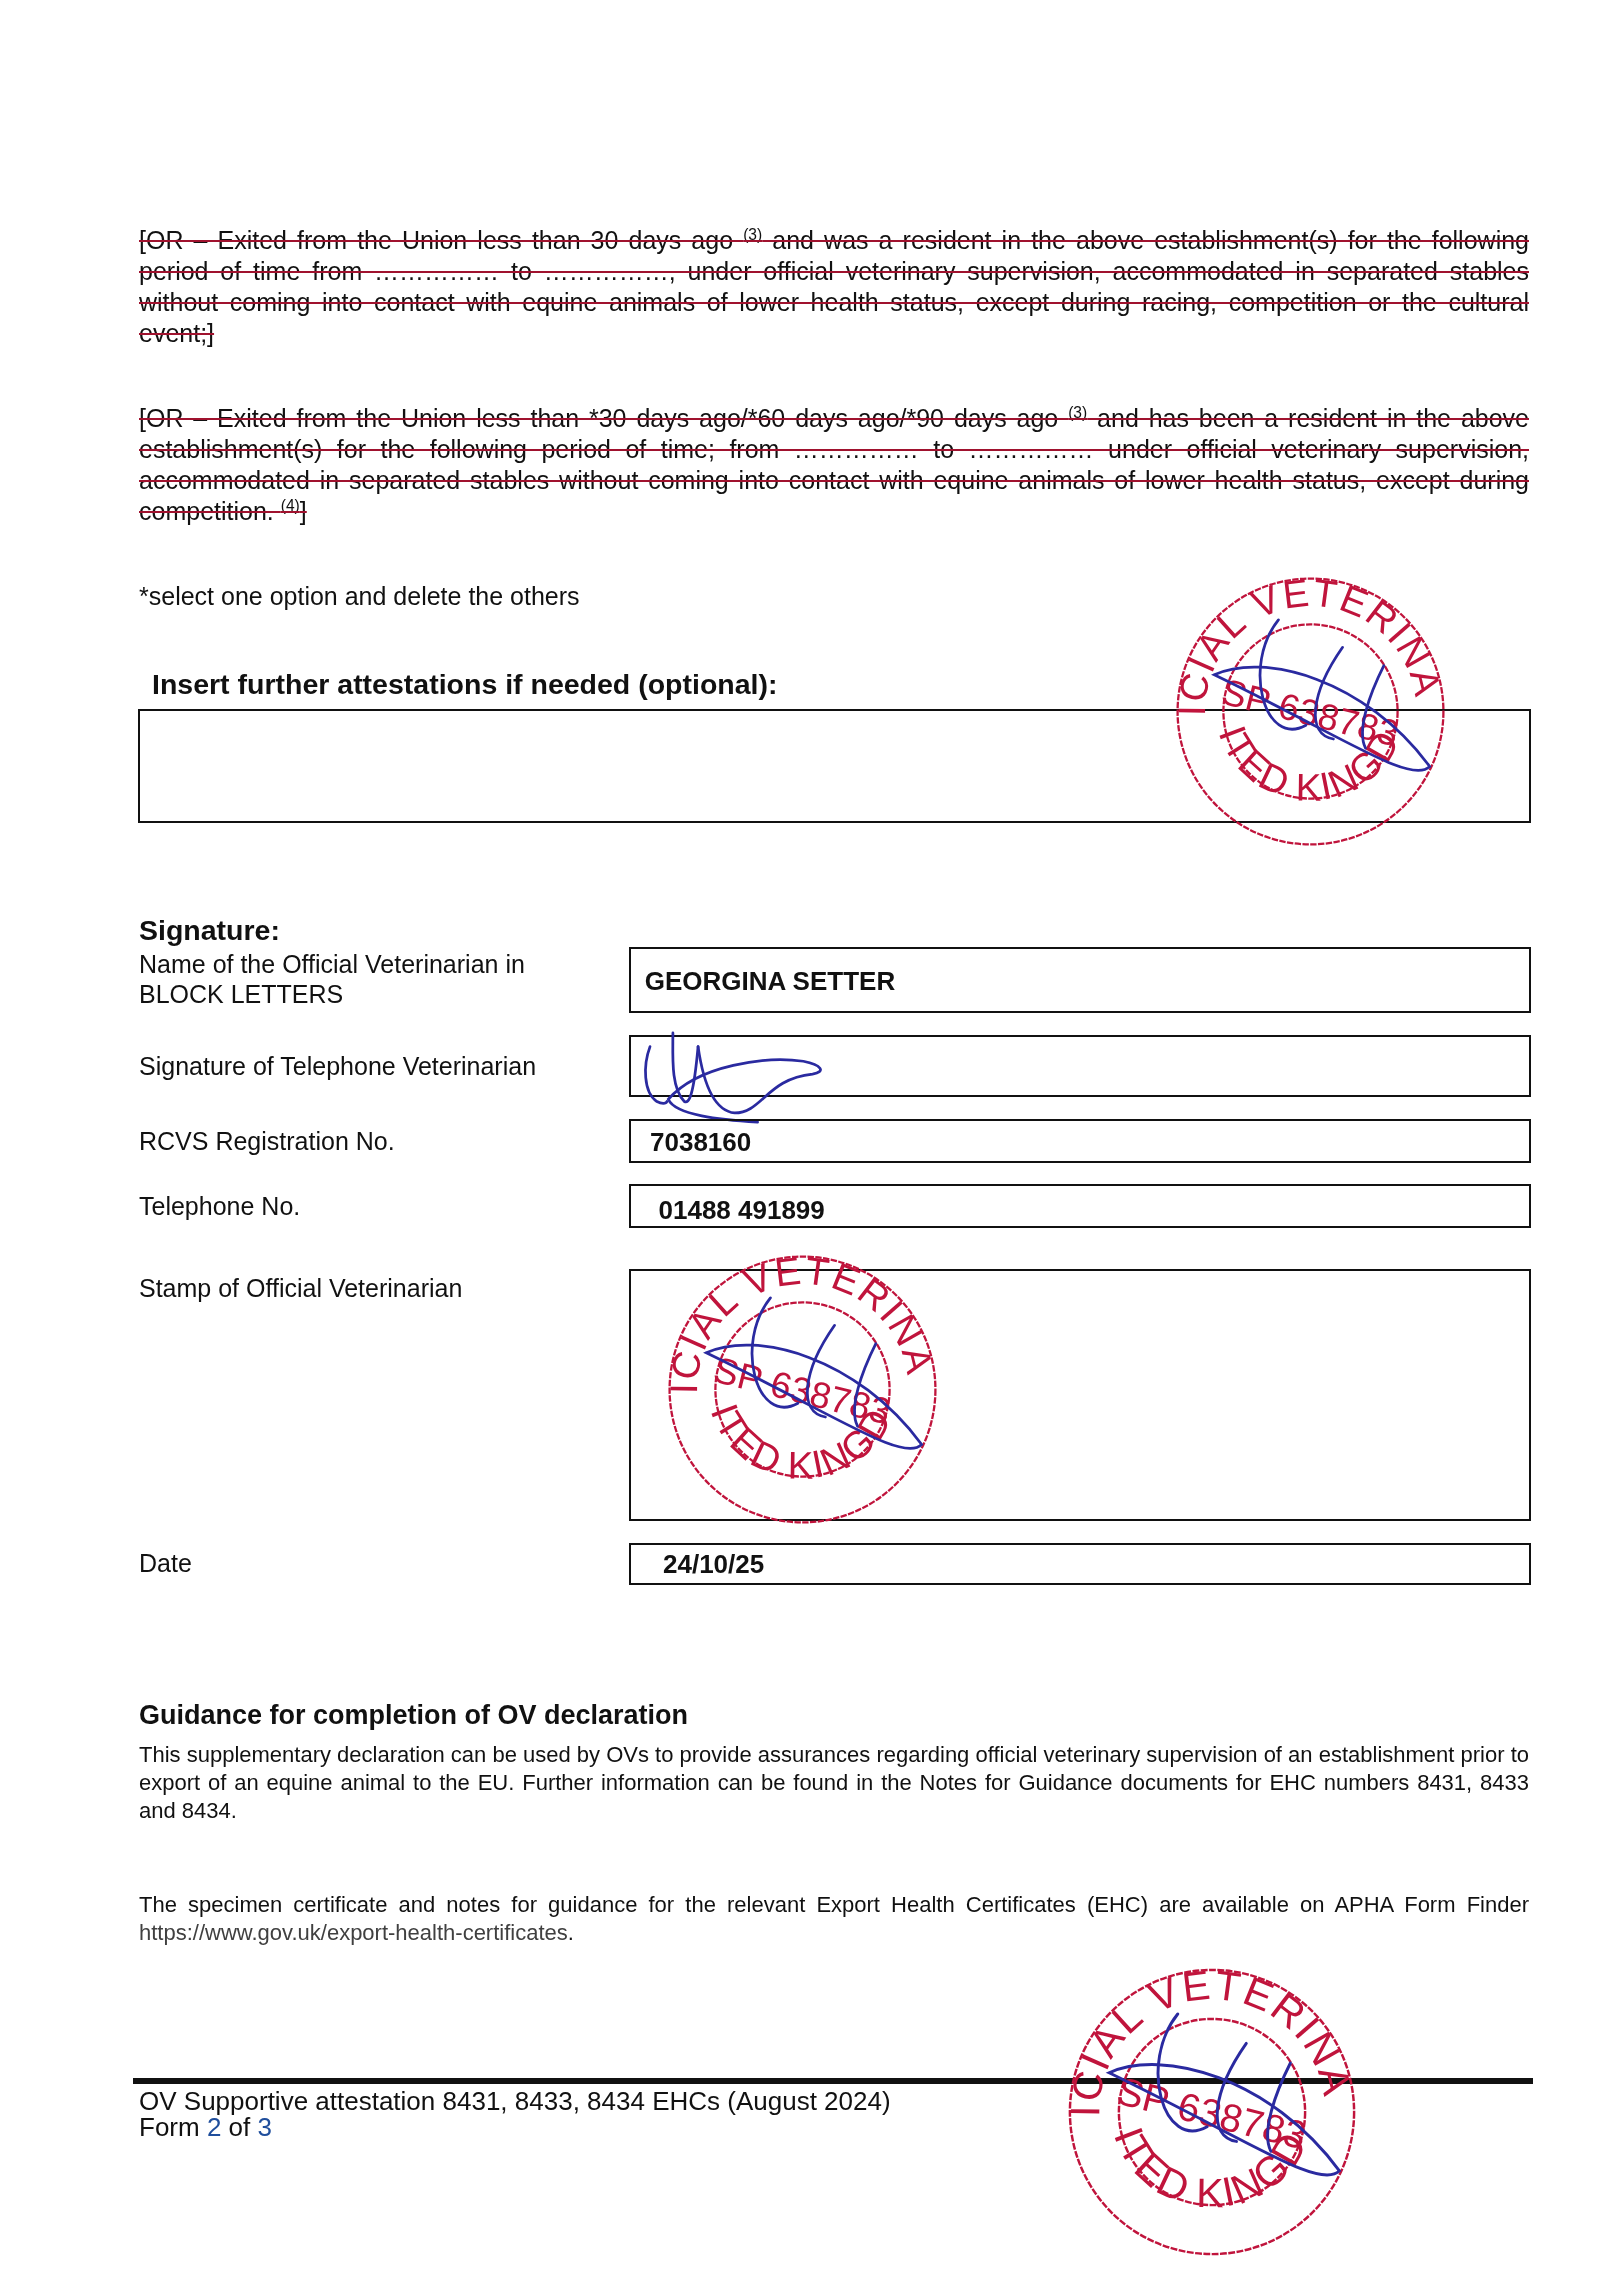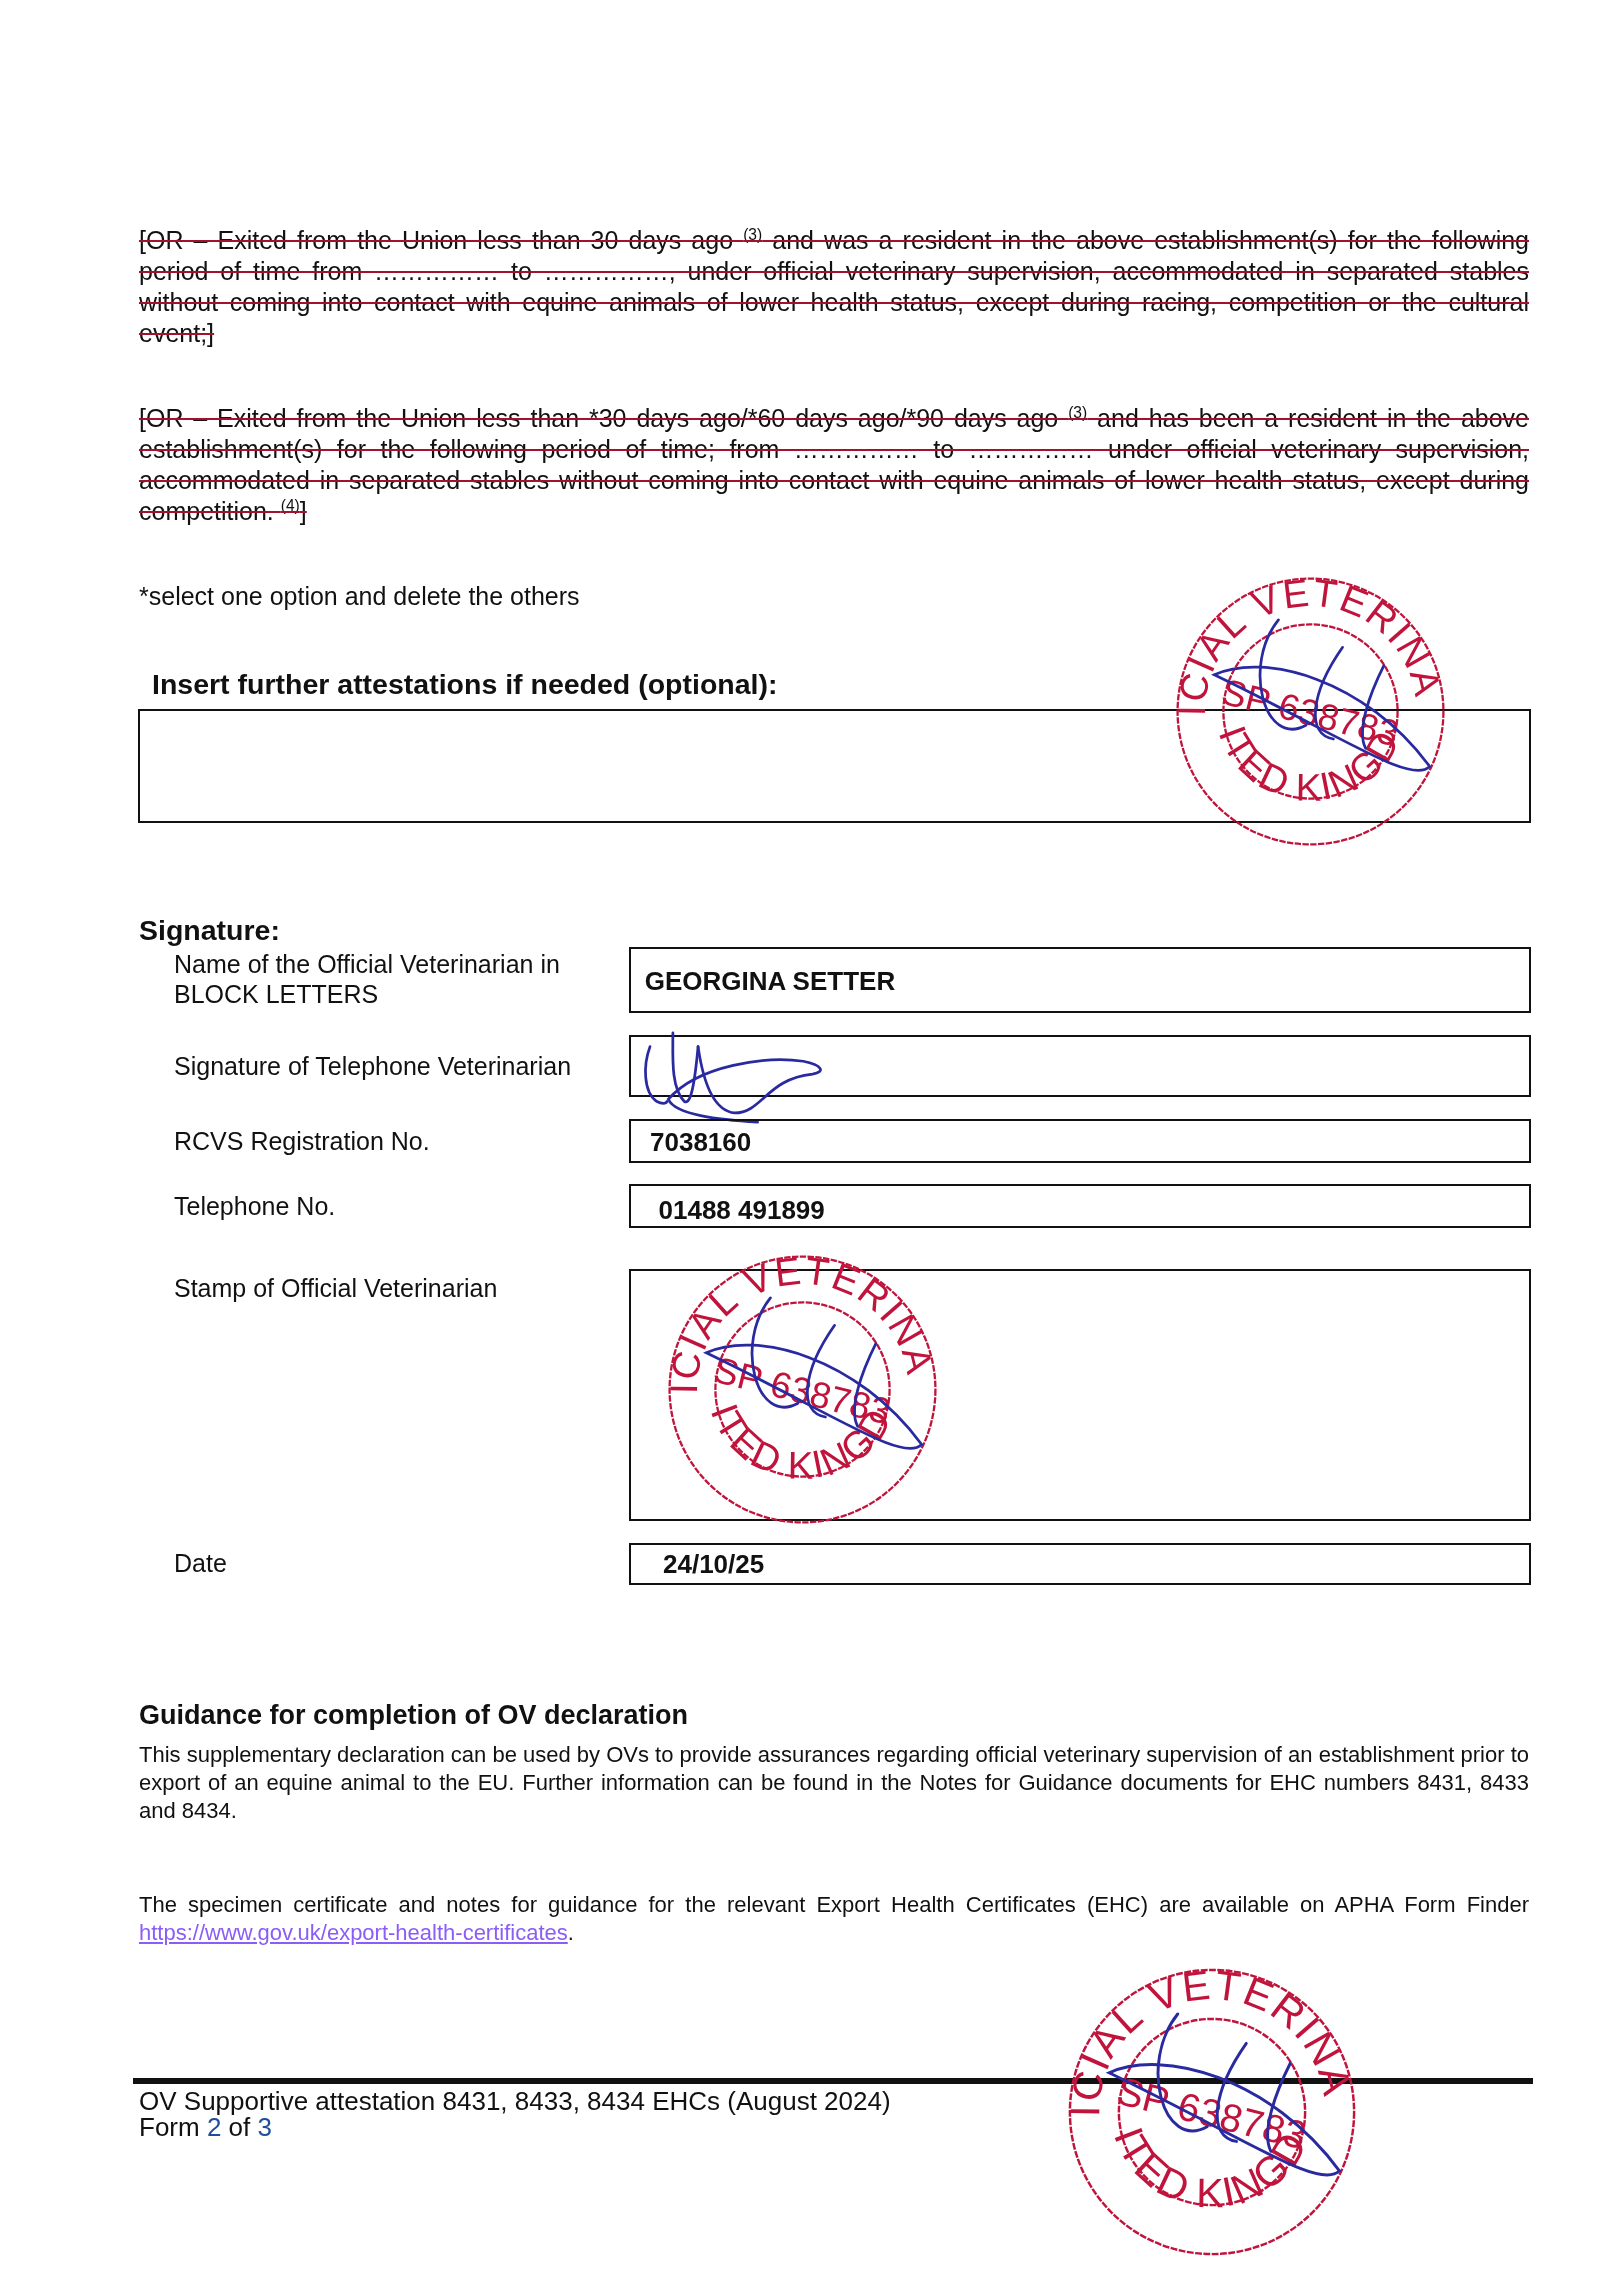--- a/index.html
+++ b/index.html
@@ -7,25 +7,25 @@
          font-family: "Liberation Sans", sans-serif; color: #111; }
   .page { position: absolute; left: 0; top: 0; width: 1622px; height: 2045px; }
   .para { position: absolute; left: 139px; width: 1390px; font-size: 25px; line-height: 31px;
           text-align: justify; }
   .strike { text-decoration: line-through; text-decoration-color: #a0122e;
             text-decoration-thickness: 2.3px; }
   sup { font-size: 15.6px; line-height: 0; }
   .note { position: absolute; left: 139px; top: 582px; font-size: 25px; }
   .h-bold { position: absolute; font-weight: bold; font-size: 28.5px; }
   .box { position: absolute; border: 2.3px solid #111; box-sizing: border-box; }
-  .label { position: absolute; left: 139px; font-size: 25px; line-height: 30px; margin-left: 35px; }
+  .label { position: absolute; left: 139px; font-size: 25px; line-height: 30px; }
   .val { position: absolute; font-weight: bold; font-size: 26px; }
   .guide-h { position: absolute; left: 139px; top: 1700px; font-weight: bold; font-size: 27px; }
   .guide-p { position: absolute; left: 139px; width: 1390px; font-size: 22px; line-height: 28px; text-align: justify; }
-  .link { color: #8b5cf6; text-decoration: underline; }
+  .link { color: #404040; }
   .footer-rule { position: absolute; left: 133px; top: 2078px; width: 1400px; height: 5.5px; background: #111; }
   .footer { position: absolute; left: 139px; font-size: 26px; line-height: 27px; }
   .pg { color: #1f4e9c; }
   .stamp { position: absolute; }
   .scanline { position: absolute; right: 0; top: 0; width: 0.9px; height: 2295px; background: #eee; }
 </style>
 </head>
 <body>
 
 <div class="page">

